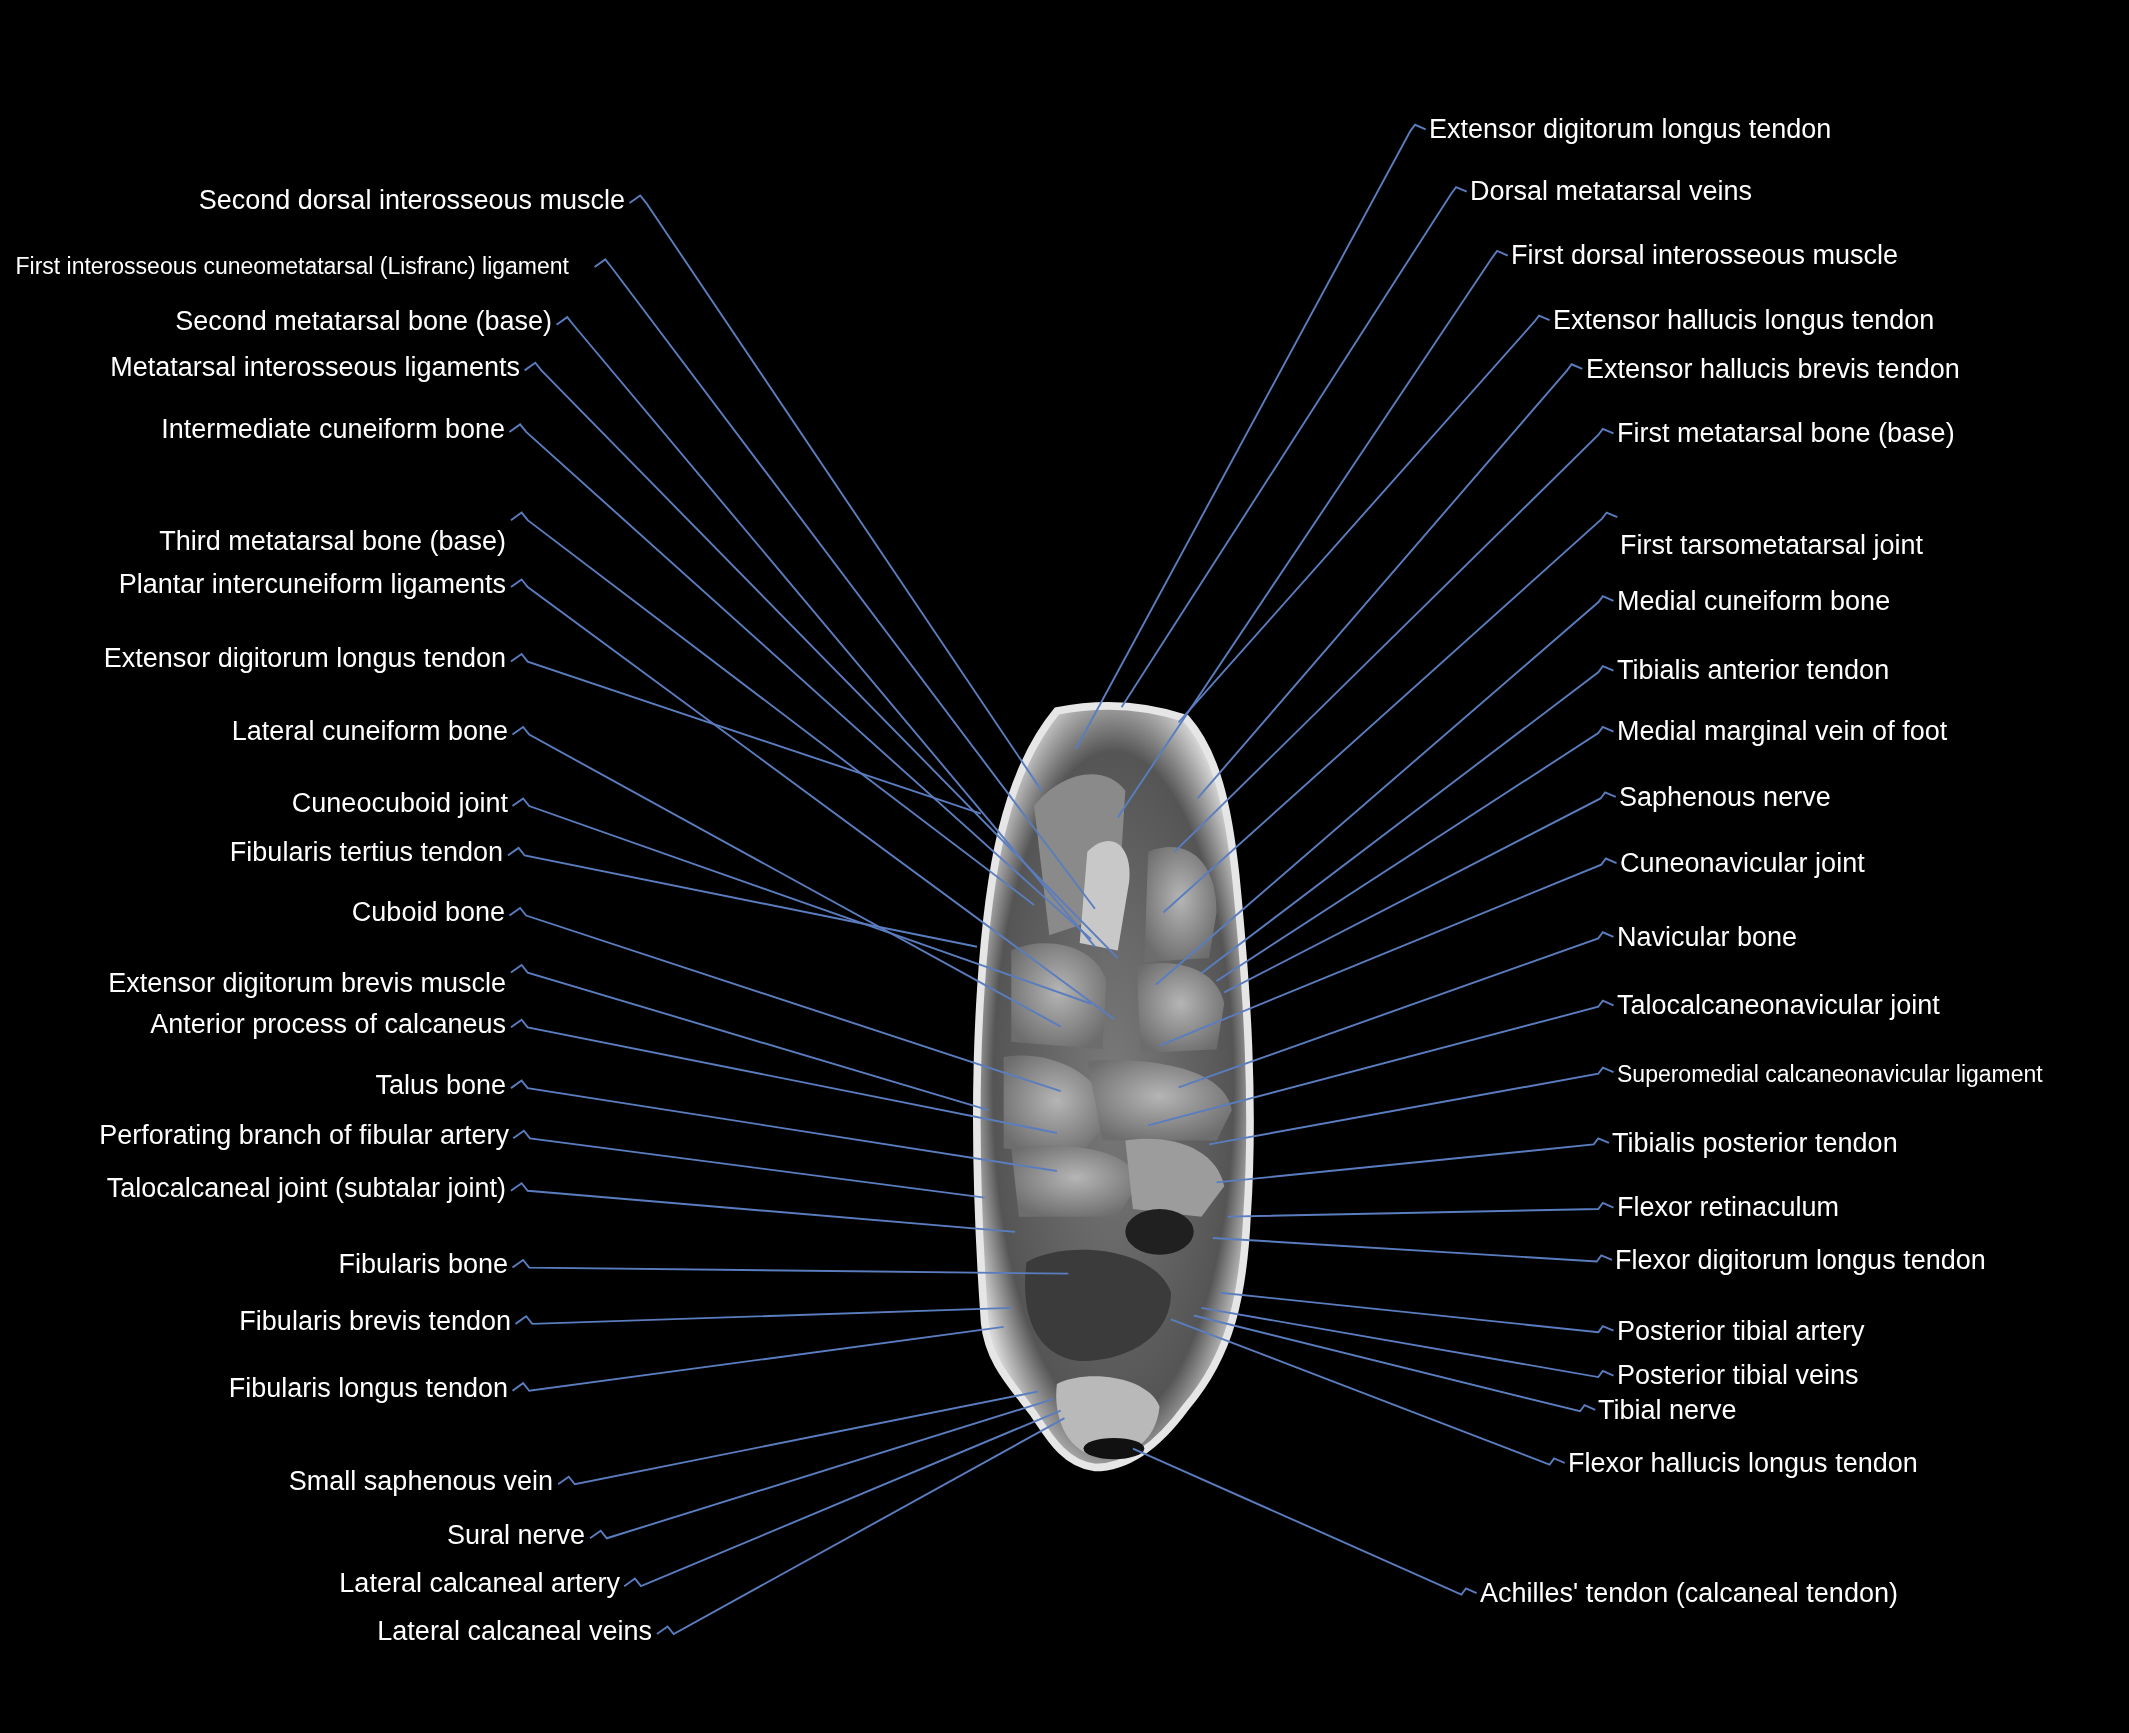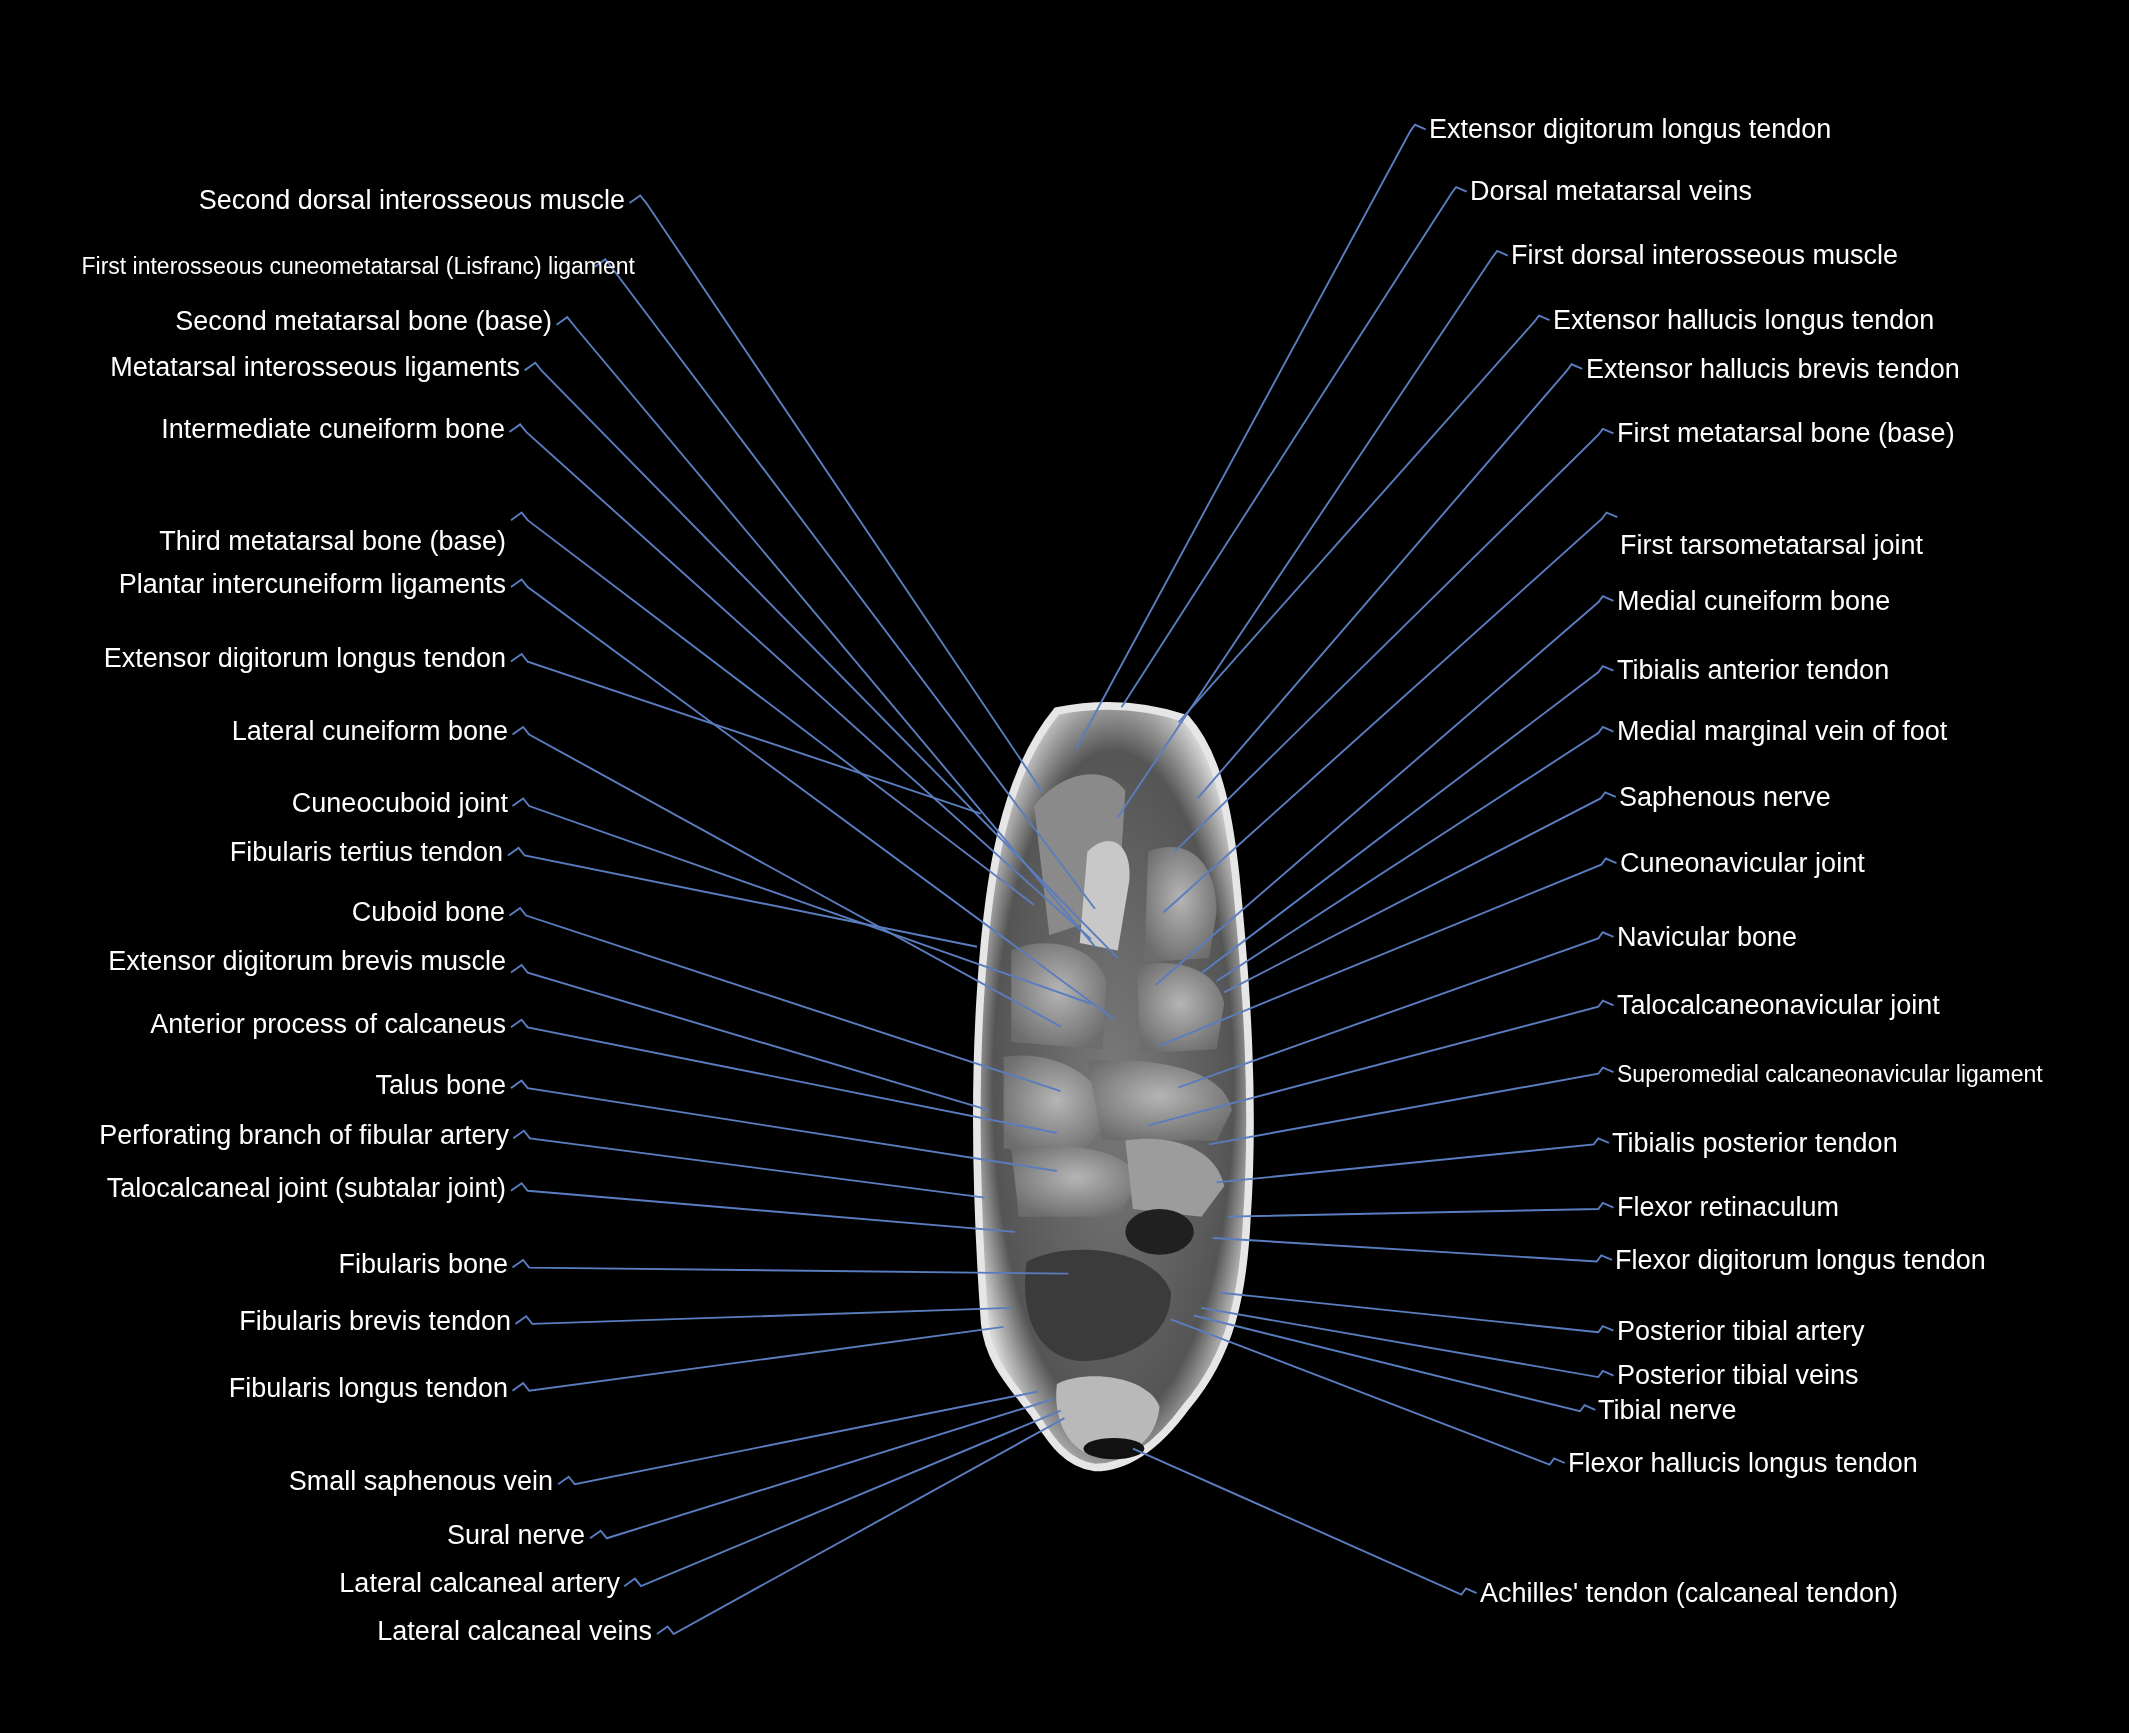--- a/index.html
+++ b/index.html
@@ -93,32 +93,32 @@
         <polyline points="2120,1657 2106,1651 2100,1659 1595,1628"></polyline>
         <polyline points="2122,1750 2108,1744 2102,1752 1605,1700"></polyline>
         <polyline points="2122,1809 2108,1803 2102,1811 1580,1720"></polyline>
         <polyline points="2098,1854 2084,1848 2078,1856 1570,1730"></polyline>
         <polyline points="2058,1924 2044,1918 2038,1926 1540,1735"></polyline>
         <polyline points="1942,2095 1928,2089 1922,2097 1490,1905"></polyline>
       </g>
   </svg>
   <div id="labels">
       <div class="lbl left" style="right: 1504px; top: 185px;">Second dorsal interosseous muscle</div>
-      <div class="lbl left small" style="right: 1494px; top: 251px;">First interosseous cuneometatarsal (Lisfranc) ligament</div>
+      <div class="lbl left small" style="right: 1560px; top: 251px;">First interosseous cuneometatarsal (Lisfranc) ligament</div>
       <div class="lbl left" style="right: 1577px; top: 306px;">Second metatarsal bone (base)</div>
       <div class="lbl left" style="right: 1609px; top: 352px;">Metatarsal interosseous ligaments</div>
       <div class="lbl left" style="right: 1624px; top: 414px;">Intermediate cuneiform bone</div>
       <div class="lbl left" style="right: 1623px; top: 502px; margin-top: 24px;">Third metatarsal bone (base)</div>
       <div class="lbl left" style="right: 1623px; top: 569px; margin-left: 20px;">Plantar intercuneiform ligaments</div>
       <div class="lbl left" style="right: 1623px; top: 643px;">Extensor digitorum longus tendon</div>
       <div class="lbl left" style="right: 1621px; top: 716px;">Lateral cuneiform bone</div>
       <div class="lbl left" style="right: 1621px; top: 788px;">Cuneocuboid joint</div>
       <div class="lbl left" style="right: 1626px; top: 837px; margin-left: 32px;">Fibularis tertius tendon</div>
       <div class="lbl left" style="right: 1624px; top: 897px;">Cuboid bone</div>
-      <div class="lbl left" style="right: 1623px; top: 946px;">Extensor digitorum brevis muscle</div>
+      <div class="lbl left" style="right: 1623px; top: 968px;">Extensor digitorum brevis muscle</div>
       <div class="lbl left" style="right: 1623px; top: 1009px;">Anterior process of calcaneus</div>
       <div class="lbl left" style="right: 1623px; top: 1070px;">Talus bone</div>
       <div class="lbl left" style="right: 1620px; top: 1120px;">Perforating branch of fibular artery</div>
       <div class="lbl left" style="right: 1623px; top: 1173px;">Talocalcaneal joint (subtalar joint)</div>
       <div class="lbl left" style="right: 1621px; top: 1249px;">Fibularis bone</div>
       <div class="lbl left" style="right: 1618px; top: 1306px;">Fibularis brevis tendon</div>
       <div class="lbl left" style="right: 1621px; top: 1373px;">Fibularis longus tendon</div>
       <div class="lbl left" style="right: 1576px; top: 1466px;">Small saphenous vein</div>
       <div class="lbl left" style="right: 1544px; top: 1520px;">Sural nerve</div>
       <div class="lbl left" style="right: 1509px; top: 1568px;">Lateral calcaneal artery</div>

